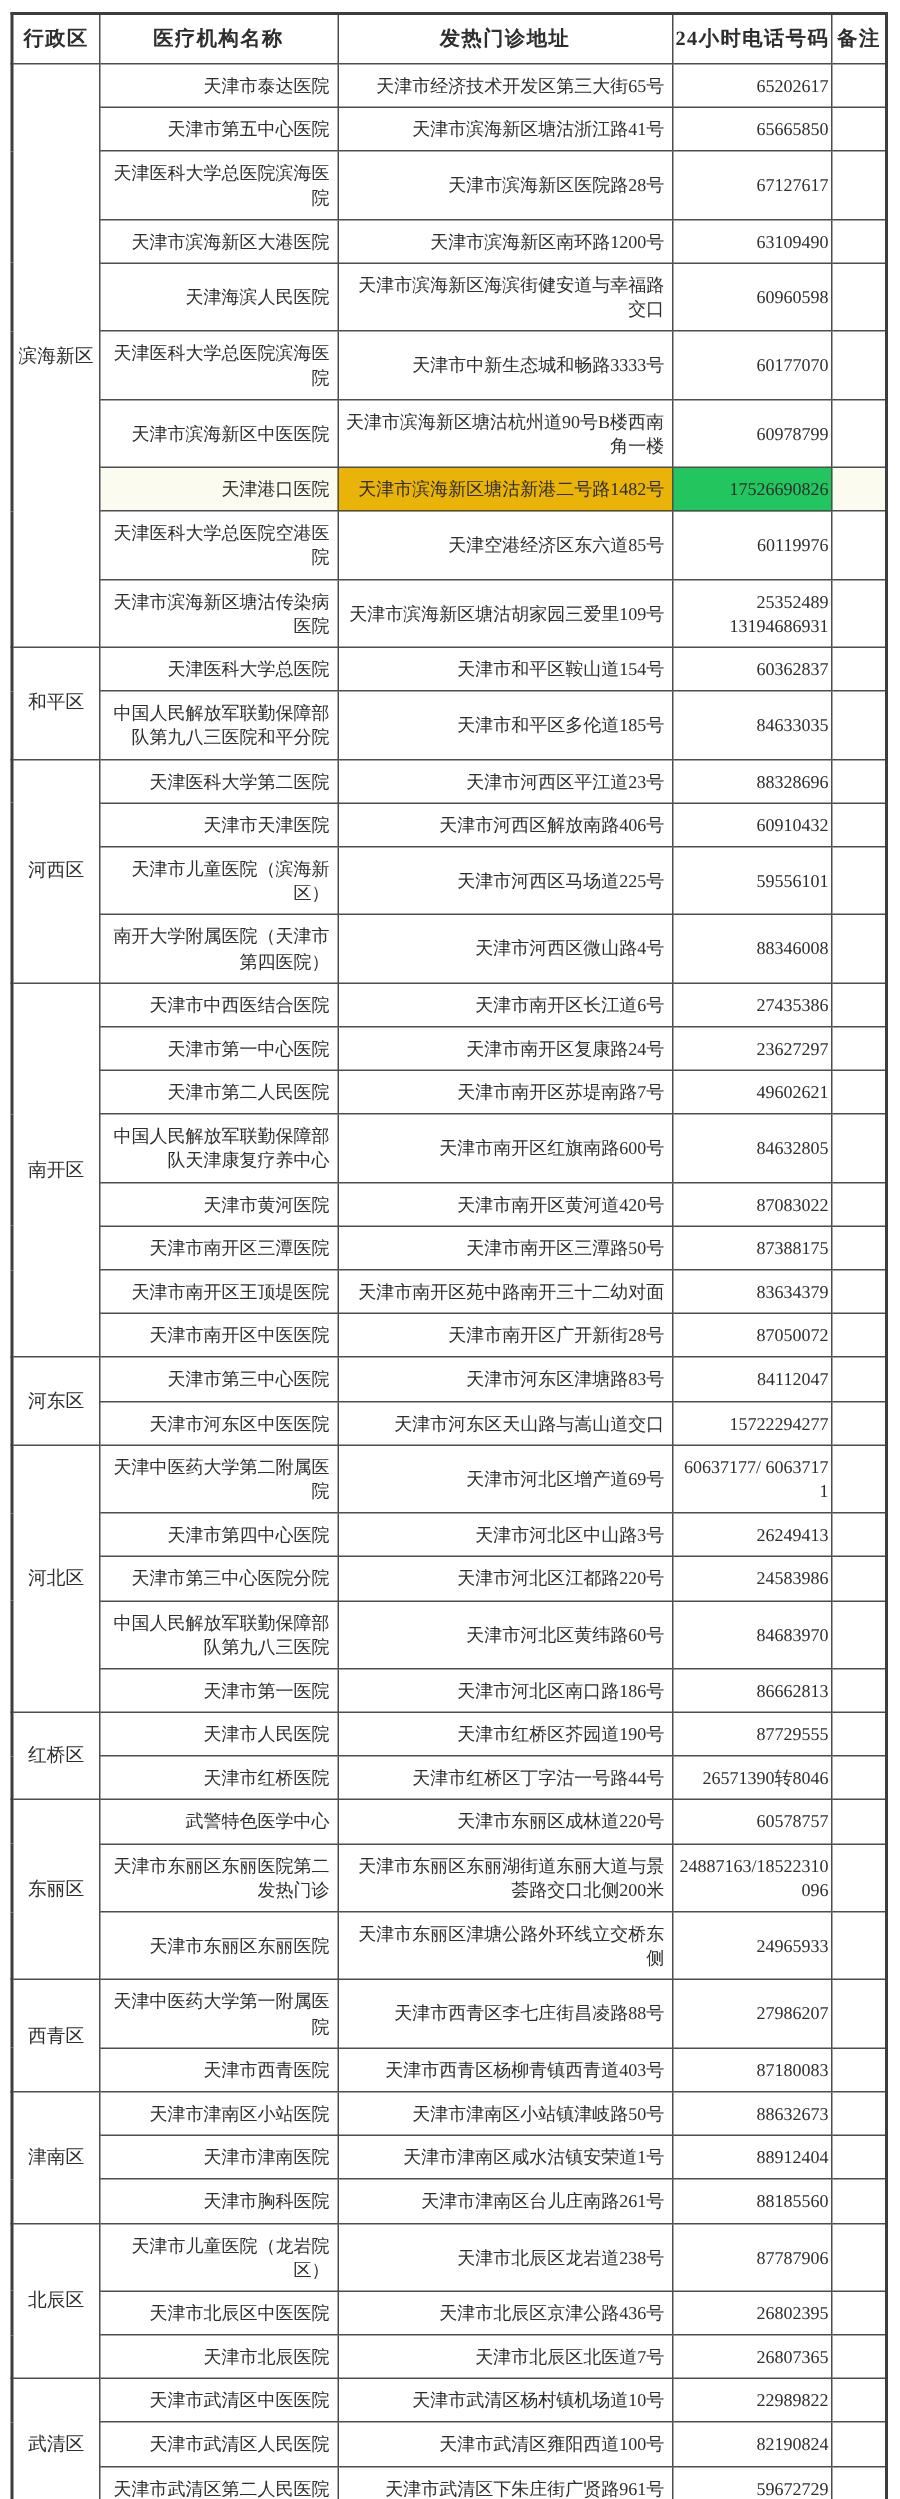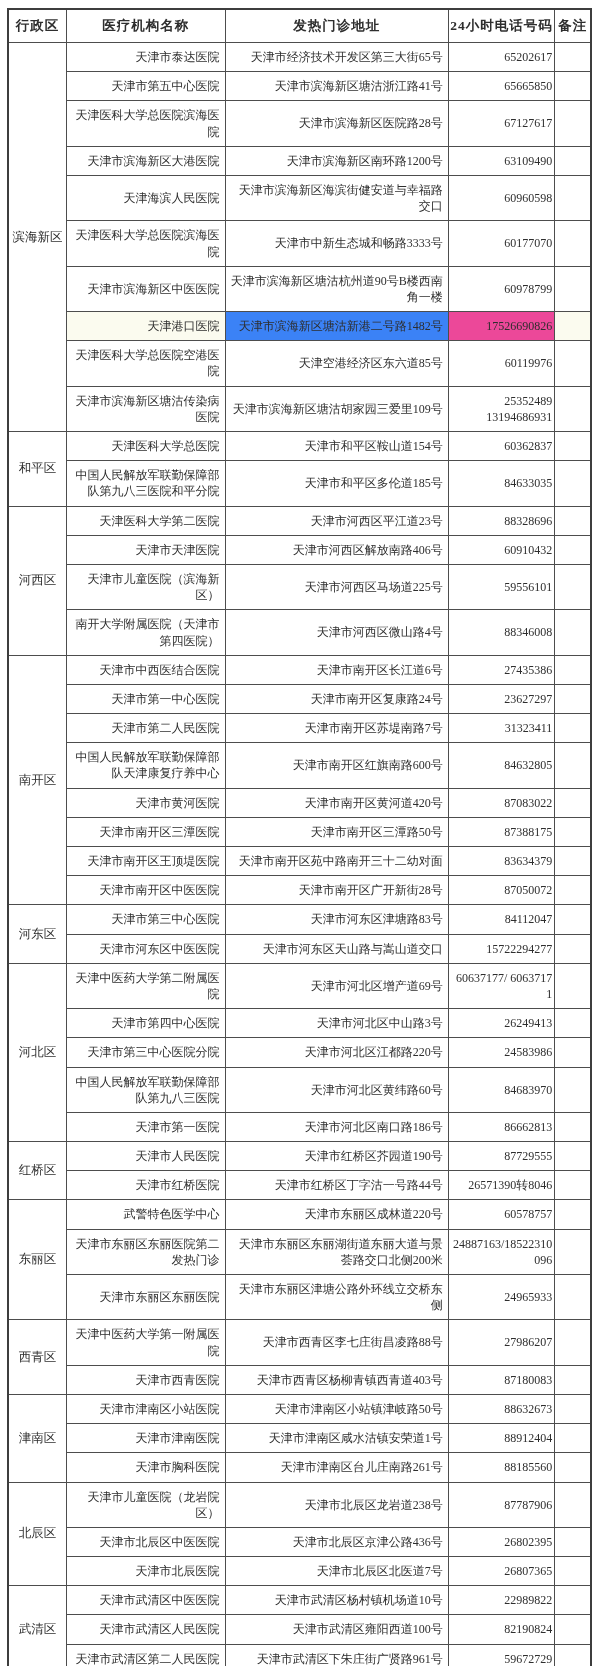--- a/index.html
+++ b/index.html
@@ -116,22 +116,22 @@
           <td class="note"></td>
         </tr>
         <tr>
           <td class="name">天津市滨海新区中医医院</td>
           <td class="addr">天津市滨海新区塘沽杭州道90号B楼西南角一楼</td>
           <td class="phone">60978799</td>
           <td class="note"></td>
         </tr>
         <tr>
           <td class="name" style="background: rgb(251, 251, 239);">天津港口医院</td>
-          <td class="addr" style="background: #3b82f6;">天津市滨海新区塘沽新港二号路1482号</td>
-          <td class="phone" style="background: #ec4899;">17526690826</td>
+          <td class="addr" style="background: #eab308;">天津市滨海新区塘沽新港二号路1482号</td>
+          <td class="phone" style="background: #22c55e;">17526690826</td>
           <td class="note" style="background: rgb(251, 251, 239);"></td>
         </tr>
         <tr>
           <td class="name">天津医科大学总医院空港医院</td>
           <td class="addr">天津空港经济区东六道85号</td>
           <td class="phone">60119976</td>
           <td class="note"></td>
         </tr>
         <tr>
           <td class="name">天津市滨海新区塘沽传染病医院</td>
@@ -187,21 +187,21 @@
         </tr>
         <tr>
           <td class="name">天津市第一中心医院</td>
           <td class="addr">天津市南开区复康路24号</td>
           <td class="phone">23627297</td>
           <td class="note"></td>
         </tr>
         <tr>
           <td class="name">天津市第二人民医院</td>
           <td class="addr">天津市南开区苏堤南路7号</td>
-          <td class="phone">31323411</td>
+          <td class="phone">49602621</td>
           <td class="note"></td>
         </tr>
         <tr>
           <td class="name">中国人民解放军联勤保障部队天津康复疗养中心</td>
           <td class="addr">天津市南开区红旗南路600号</td>
           <td class="phone">84632805</td>
           <td class="note"></td>
         </tr>
         <tr>
           <td class="name">天津市黄河医院</td>

